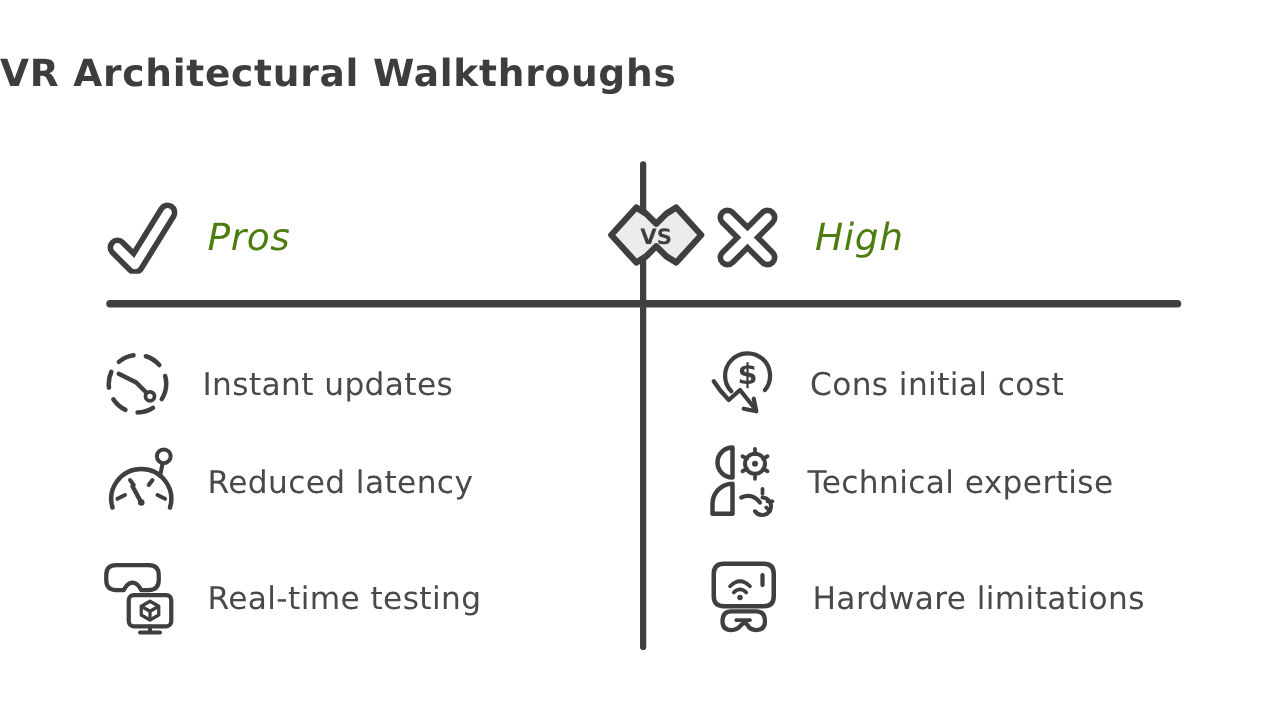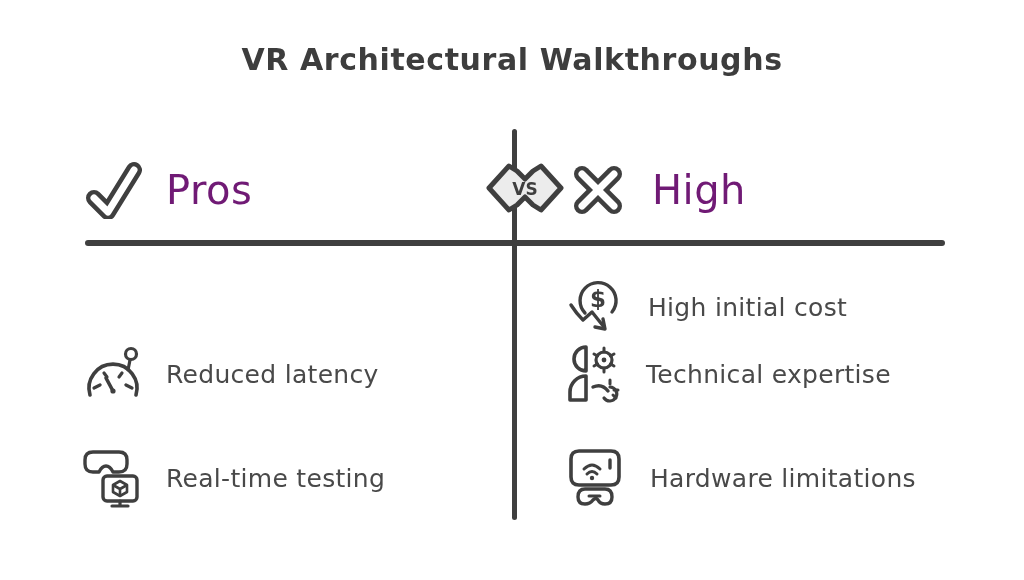--- a/index.html
+++ b/index.html
@@ -13,21 +13,20 @@
     width: 1024px;
     height: 580px;
     background: #ffffff;
     overflow: hidden;
   }
   .title {
     position: absolute;
     top: 42px;
     left: 0;
     width: 100%;
-    text-align: center;
     font-size: 30px;
     font-weight: bold;
     letter-spacing: 0.6px;
     color: #3d3d3d;
   }
   .vline {
     position: absolute;
     left: 512px;
     top: 129px;
     width: 5px;
@@ -55,35 +54,36 @@
     position: absolute;
     top: 158px;
     display: flex;
     align-items: center;
     gap: 24px;
     height: 64px;
   }
   .heading.left  { left: 84px; }
   .heading.right { left: 568px; }
   .heading-label {
-    font-size: 40px;
-    color: #701a75;
+    font-size: 30px;
+    color: #4d7c0f;
     letter-spacing: 0.5px;
+    font-style: italic;
   }
   .row {
     position: absolute;
     display: flex;
     align-items: center;
     gap: 22px;
     height: 66px;
   }
   .row.left  { left: 82px; }
   .row.right { left: 566px; }
   .row.r1 { top: 274px; }
-  .row.r2 { top: 341px; justify-content: center; }
+  .row.r2 { top: 352px; justify-content: center; }
   .row.r3 { top: 445px; }
   .row-label {
     font-size: 25px;
     color: #494949;
     letter-spacing: 0.3px;
     white-space: nowrap;
   }
   .icon-box { flex: 0 0 auto; line-height: 0; }
   svg { display: block; }
 </style>
@@ -119,20 +119,30 @@
       <svg width="60" height="60" viewBox="0 0 60 60">
         <path d="M14 14 L46 46" fill="none" stroke="#3f3f3f" stroke-width="16" stroke-linecap="round"></path>
         <path d="M46 14 L14 46" fill="none" stroke="#3f3f3f" stroke-width="16" stroke-linecap="round"></path>
         <path d="M14 14 L46 46" fill="none" stroke="#ffffff" stroke-width="7" stroke-linecap="round"></path>
         <path d="M46 14 L14 46" fill="none" stroke="#ffffff" stroke-width="7" stroke-linecap="round"></path>
       </svg>
     </span>
     <span class="heading-label">High</span>
   </div>
 
+  <div class="row left r1">
+    <span class="icon-box">
+      <svg width="58" height="58" viewBox="0 0 58 58">
+        <circle cx="28" cy="29" r="23" fill="none" stroke="#3f3f3f" stroke-width="3.6" stroke-linecap="round" stroke-dasharray="13 10"></circle>
+        <path d="M13 21 L27 28 L36 37" fill="none" stroke="#3f3f3f" stroke-width="3.6" stroke-linecap="round" stroke-linejoin="round"></path>
+        <circle cx="38" cy="39" r="3.6" fill="#ffffff" stroke="#3f3f3f" stroke-width="3"></circle>
+      </svg>
+    </span>
+    <span class="row-label">Instant updates</span>
+  </div>
 
   <div class="row left r2">
     <span class="icon-box">
       <svg width="62" height="58" viewBox="0 0 62 58">
         <path d="M8 50 A24 24 0 1 1 54 50" fill="none" stroke="#3f3f3f" stroke-width="3.6" stroke-linecap="round"></path>
         <path d="M12 43 l6 -3" stroke="#3f3f3f" stroke-width="3.2" stroke-linecap="round"></path>
         <path d="M50 43 l-6 -3" stroke="#3f3f3f" stroke-width="3.2" stroke-linecap="round"></path>
         <path d="M22 28 l3 4" stroke="#3f3f3f" stroke-width="3.2" stroke-linecap="round"></path>
         <path d="M40 28 l-3 4" stroke="#3f3f3f" stroke-width="3.2" stroke-linecap="round"></path>
         <path d="M31 46 L24 33" stroke="#3f3f3f" stroke-width="3.6" stroke-linecap="round"></path>
@@ -159,21 +169,21 @@
 
   <div class="row right r1">
     <span class="icon-box">
       <svg width="60" height="60" viewBox="0 0 60 60">
         <path d="M19 36 A18 18 0 1 1 46 35" fill="none" stroke="#3f3f3f" stroke-width="3.4" stroke-linecap="round"></path>
         <text x="32" y="30" text-anchor="middle" font-size="23" font-weight="bold" fill="#3f3f3f" font-family="DejaVu Sans, sans-serif">$</text>
         <path d="M5 28 Q10 36 17 43 L26 35 L38 50" fill="none" stroke="#3f3f3f" stroke-width="3.4" stroke-linecap="round" stroke-linejoin="round"></path>
         <path d="M29 50 L39 52 L37 42" fill="none" stroke="#3f3f3f" stroke-width="3.4" stroke-linecap="round" stroke-linejoin="round"></path>
       </svg>
     </span>
-    <span class="row-label">High initial cost</span>
+    <span class="row-label">Cons initial cost</span>
   </div>
 
   <div class="row right r3">
     <span class="icon-box">
       <svg width="62" height="62" viewBox="0 0 62 62">
         <path d="M13 4 H45 Q53 4 53 12 V30 Q53 38 45 38 H13 Q5 38 5 30 V12 Q5 4 13 4 Z" fill="none" stroke="#3f3f3f" stroke-width="3.6" stroke-linejoin="round"></path>
         <path d="M18 22 Q26 14 34 22" fill="none" stroke="#3f3f3f" stroke-width="3" stroke-linecap="round"></path>
         <path d="M21 27 Q26 22 31 27" fill="none" stroke="#3f3f3f" stroke-width="3" stroke-linecap="round"></path>
         <circle cx="26" cy="31" r="2.2" fill="#3f3f3f"></circle>
         <path d="M44 13 v8" stroke="#3f3f3f" stroke-width="3.4" stroke-linecap="round"></path>

